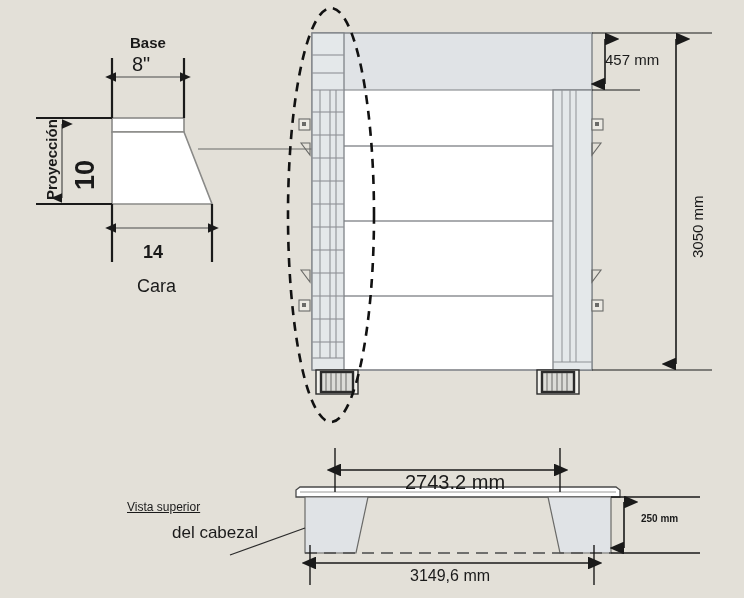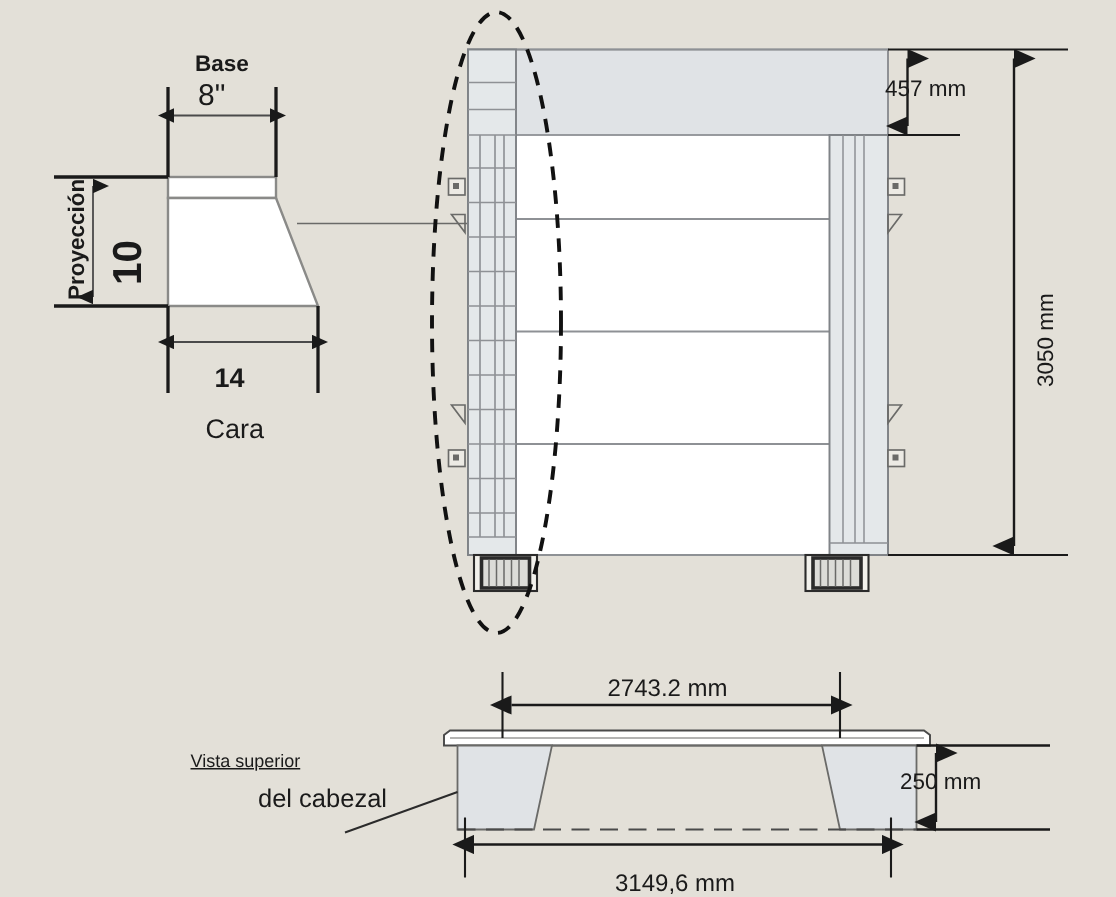--- a/index.html
+++ b/index.html
@@ -222,27 +222,27 @@
   <div class="lbl" style="left:132px;top:54px;font-size:20px;">8"</div>
 
   <div class="lbl bold" style="left:143px;top:243px;font-size:18px;">14</div>
 
   <div class="lbl" style="left:137px;top:277px;font-size:18px;">Cara</div>
 
   <div class="lbl rot90" style="left:44px;top:200px;font-size:15px;font-weight:bold;">Proyección</div>
 
   <div class="lbl rot90 bold" style="left:72px;top:190px;font-size:27px;">10</div>
 
-  <div class="lbl" style="left:590px;top:52px;font-size:15px;">457 mm</div>
+  <div class="lbl" style="left:605px;top:52px;font-size:15px;">457 mm</div>
 
   <div class="lbl rot90" style="left:690px;top:258px;font-size:15px;">3050 mm</div>
 
   <div class="lbl" style="left:127px;top:501px;font-size:12px;text-decoration:underline;">Vista superior</div>
 
   <div class="lbl" style="left:127px;top:524px;font-size:17px;margin-left:45px;">del cabezal</div>
 
-  <div class="lbl" style="left:405px;top:452px;font-size:16px;">2743.2 mm</div>
-
-  <div class="lbl" style="left:410px;top:568px;font-size:16px;margin-top:14px;">3149,6 mm</div>
-
-  <div class="lbl" style="left:600px;top:514px;font-size:15px;">250 mm</div>
+  <div class="lbl" style="left:405px;top:472px;font-size:20px;">2743.2 mm</div>
+
+  <div class="lbl" style="left:410px;top:568px;font-size:16px;">3149,6 mm</div>
+
+  <div class="lbl" style="left:641px;top:514px;font-size:10px;font-weight:bold;">250 mm</div>
 
 </div>
 
 </body></html>

